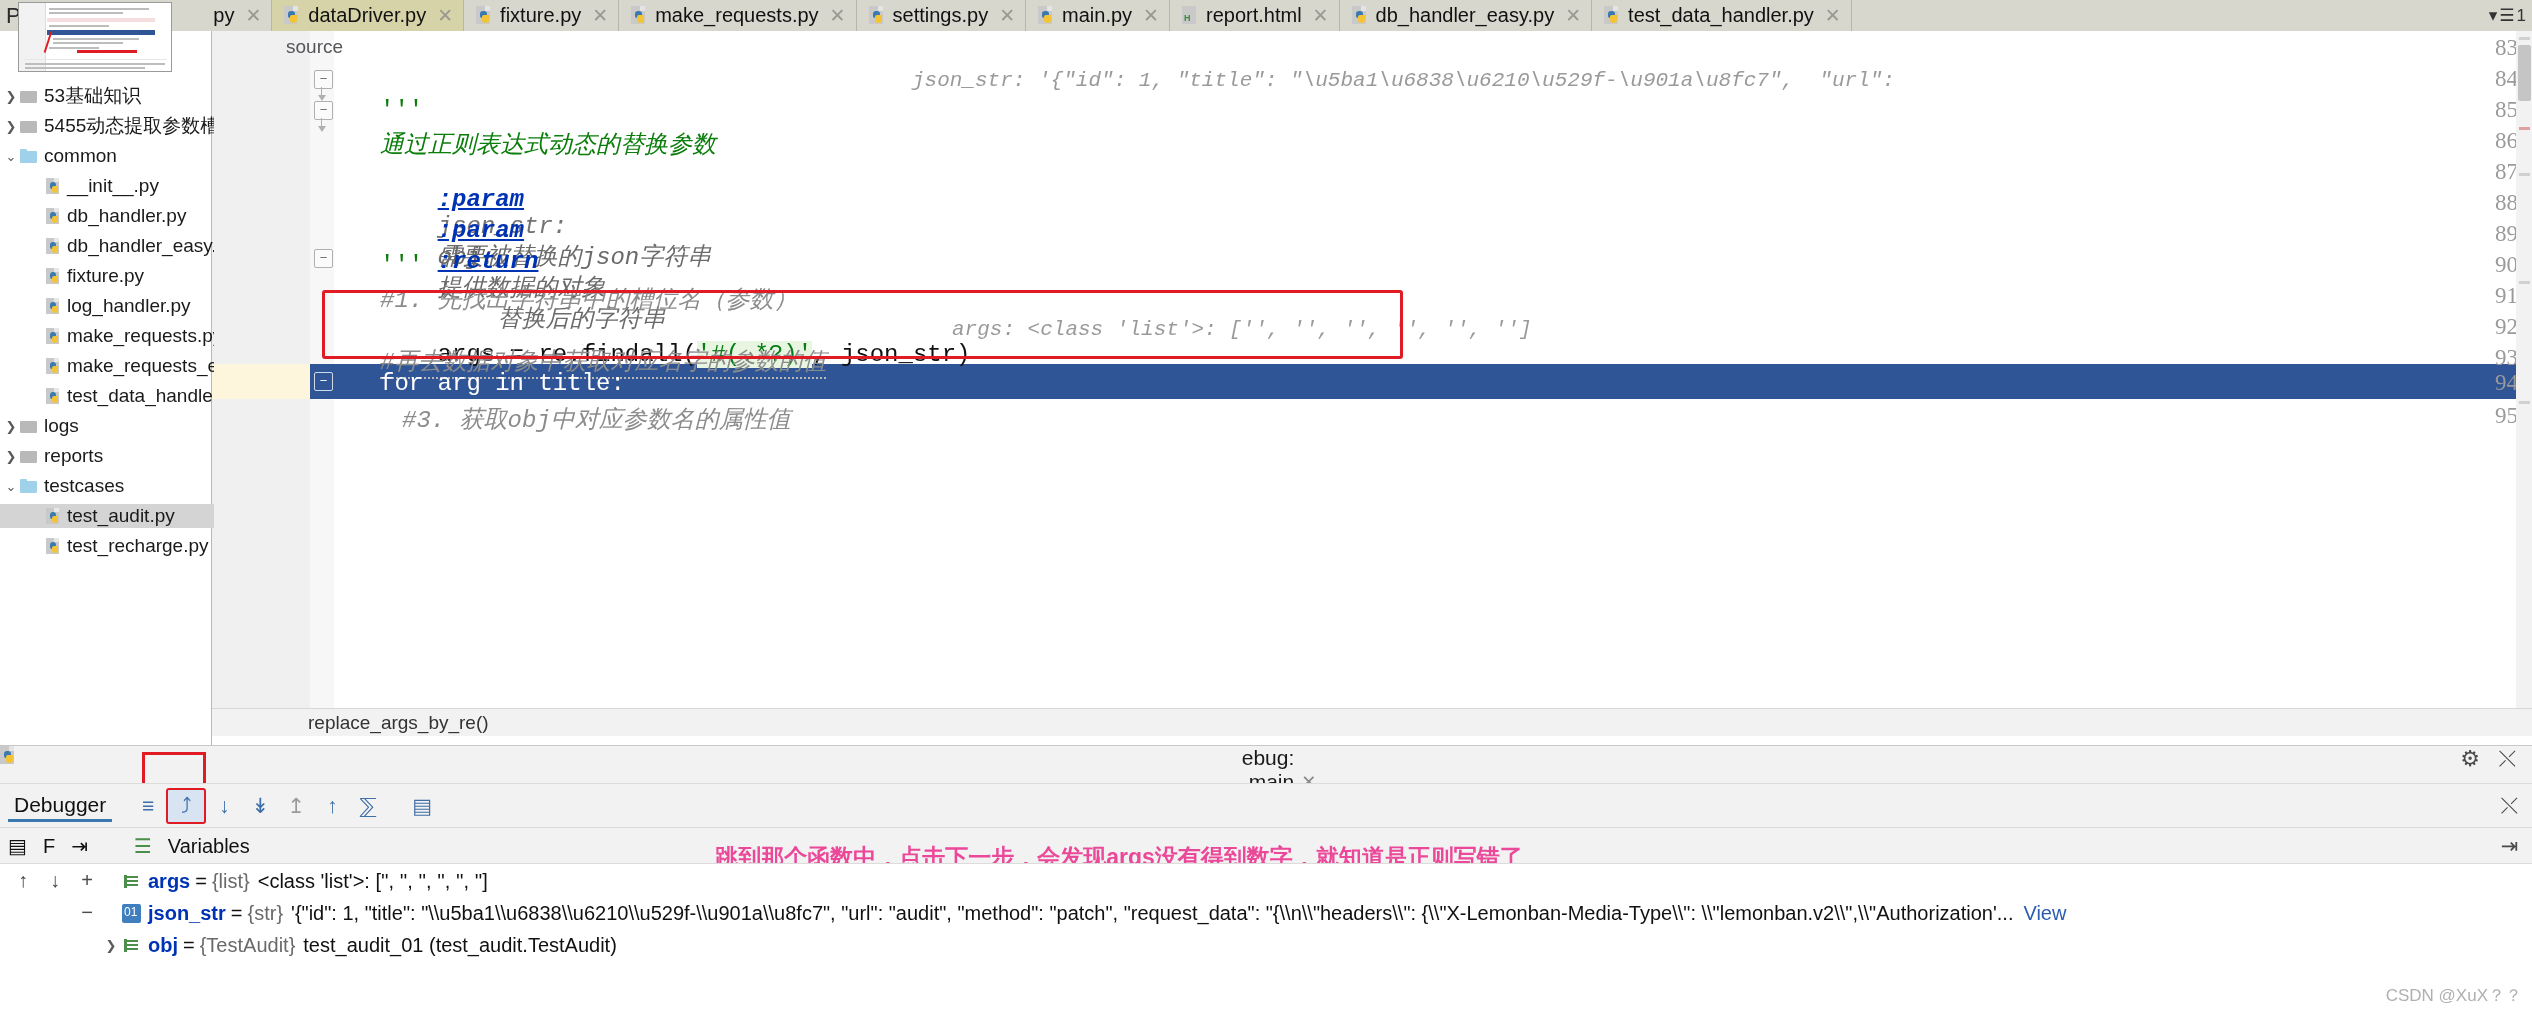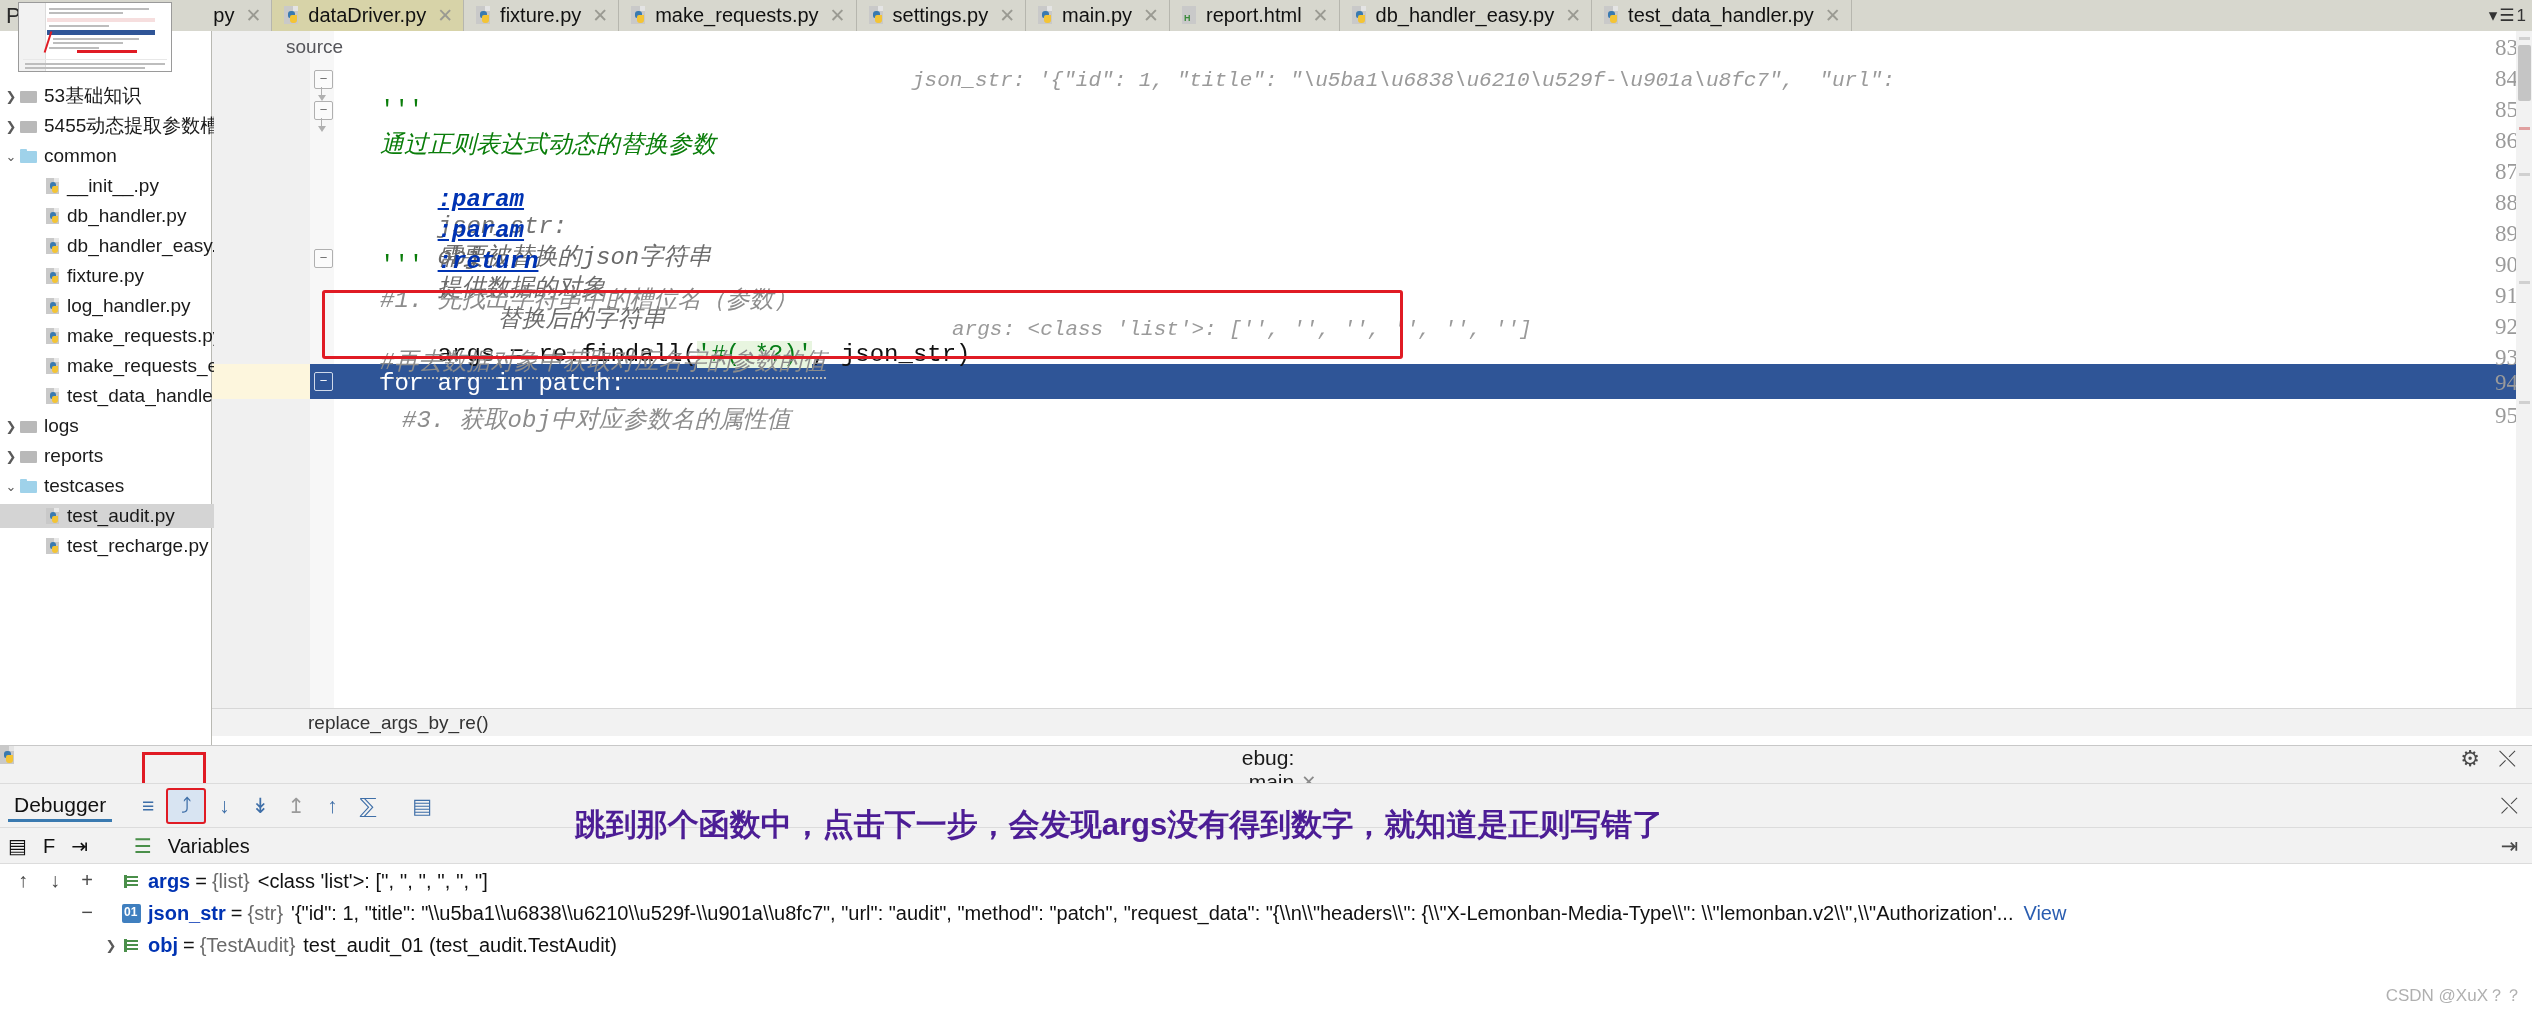--- a/index.html
+++ b/index.html
@@ -94,32 +94,32 @@
   #dbgtabs{display:flex;align-items:center;gap:10px;padding-left:8px;}
   #dbgtabs .dtab{font-size:21px;color:#111;padding:2px 6px;}
   #dbgtabs .dtab.sel{border-bottom:3px solid #3a7ab0;}
   .tbtn{width:36px;height:32px;display:inline-flex;align-items:center;justify-content:center;color:#3f6fa8;font-size:21px;position:relative;}
   .tbtn.boxed{border:2px solid #e01b24;border-radius:3px;background:#d8e4f2;}
   .tbtn.dim{color:#9a9a9a;}
   #dbgtoolbar .rightx{position:absolute;right:14px;color:#4a4a4a;font-size:22px;}
 
   #varsheader{position:absolute;left:0;top:827px;width:2532px;height:36px;background:#f2f2f2;border-top:1px solid #dcdcdc;display:flex;align-items:center;gap:12px;}
   #varsheader .vtabs{display:flex;align-items:center;gap:16px;padding-left:8px;font-size:20px;color:#111;}
-  #redbanner{position:absolute;left:444px;top:808px;width:1350px;height:34px;display:flex;align-items:center;justify-content:center;color:#4c1d95;font-size:31px;font-weight:bold;}
+  #redbanner{position:absolute;left:444px;top:840px;width:1350px;height:34px;display:flex;align-items:center;justify-content:center;color:#ec4899;font-size:23px;font-weight:bold;}
   #varsheader .rightarrow{position:absolute;right:14px;color:#4a4a4a;font-size:21px;}
 
   #varspane{position:absolute;left:0;top:863px;width:2532px;height:126px;background:#ffffff;border-top:1px solid #dcdcdc;}
   #varsleftbtns{position:absolute;left:0;top:0;width:98px;height:126px;}
   .vbtn{position:absolute;width:30px;height:28px;display:flex;align-items:center;justify-content:center;color:#4a4a4a;font-size:20px;}
   .vrow{position:absolute;left:100px;display:flex;align-items:center;height:30px;font-size:20px;white-space:nowrap;}
   .vrow .varrow{width:22px;text-align:center;color:#5a5a5a;font-size:13px;}
   .vicon{width:19px;height:19px;margin-right:7px;position:relative;flex:0 0 auto;}
   .vicon .bars{position:absolute;left:2px;top:3px;width:14px;height:13px;border-left:3px solid #4a8f4a;}
   .vicon .bars:after{content:"";position:absolute;left:0;top:1px;width:11px;height:2px;background:#4a8f4a;box-shadow:0 4px 0 #4a8f4a,0 8px 0 #4a8f4a;}
-  .vicon.str01{background:#3f7fbf;border-radius:2px;font-weight:bold;}
+  .vicon.str01{background:#3f7fbf;border-radius:2px;}
   .vicon.str01 span{position:absolute;left:2px;top:1px;color:#fff;font-size:12px;font-family:"Liberation Sans",sans-serif;}
   .vname{color:#0033b3;font-weight:bold;}
   .veq{color:#111;margin:0 5px;}
   .vtype{color:#6a6a6a;}
   .vval{color:#111;}
   .viewlink{color:#2a5db0;margin-left:10px;}
 
   
   #bottomleft{position:absolute;left:0;top:760px;width:212px;height:80px;}
   .blrow{position:absolute;left:0;display:flex;align-items:center;height:26px;font-size:19px;color:#1a1a1a;white-space:nowrap;}
@@ -310,21 +310,21 @@
 
   <div class="codeline cmt" style="top:252px;left:168px;">#1. 先找出字符串中的槽位名（参数）</div>
 
   <div class="codeline hintgray" style="top:287px;left:740px;">args: &lt;class 'list'&gt;: ['', '', '', '', '', '']</div>
   <div class="codeline" style="top:283px;left:168px;">
     <span>args = re.findall(</span><span class="strlit">'#(.*?)'</span><span>, json_str)</span>
   </div>
 
   <div class="codeline cmt wavy" style="top:314px;left:168px;">#再去数据对象中获取对应名字的参数的值</div>
 
-  <div class="codeline onhl" style="top:339px;left:168px;">for arg in patch:</div>
+  <div class="codeline onhl" style="top:339px;left:168px;">for arg in title:</div>
 
   <div class="codeline cmt" style="top:372px;left:190px;">#3. 获取obj中对应参数名的属性值</div>
 
   <div id="redbox"></div>
 
   <div id="ed-scroll">
     <div id="ed-thumb"></div>
     <div class="scrollmark" style="top:6px;background:#d0d0d0;"></div>
     <div class="scrollmark" style="top:96px;background:#e0a0a0;"></div>
     <div class="scrollmark" style="top:142px;background:#d0d0d0;"></div>

